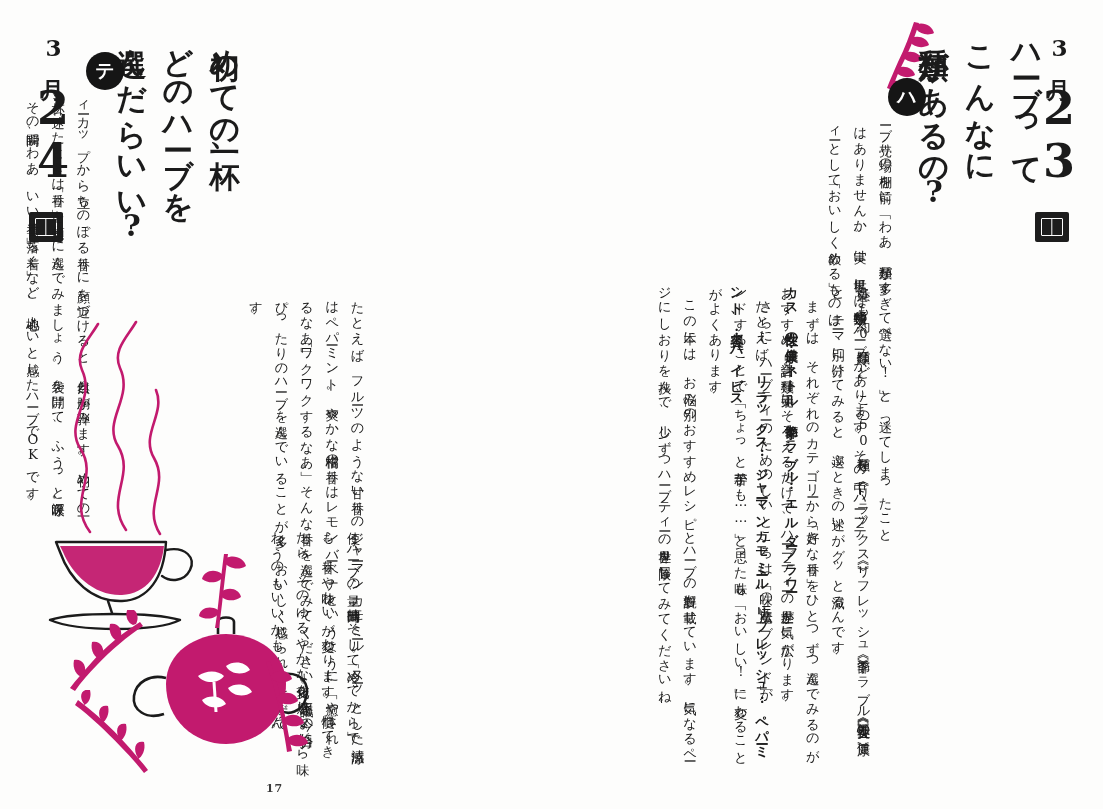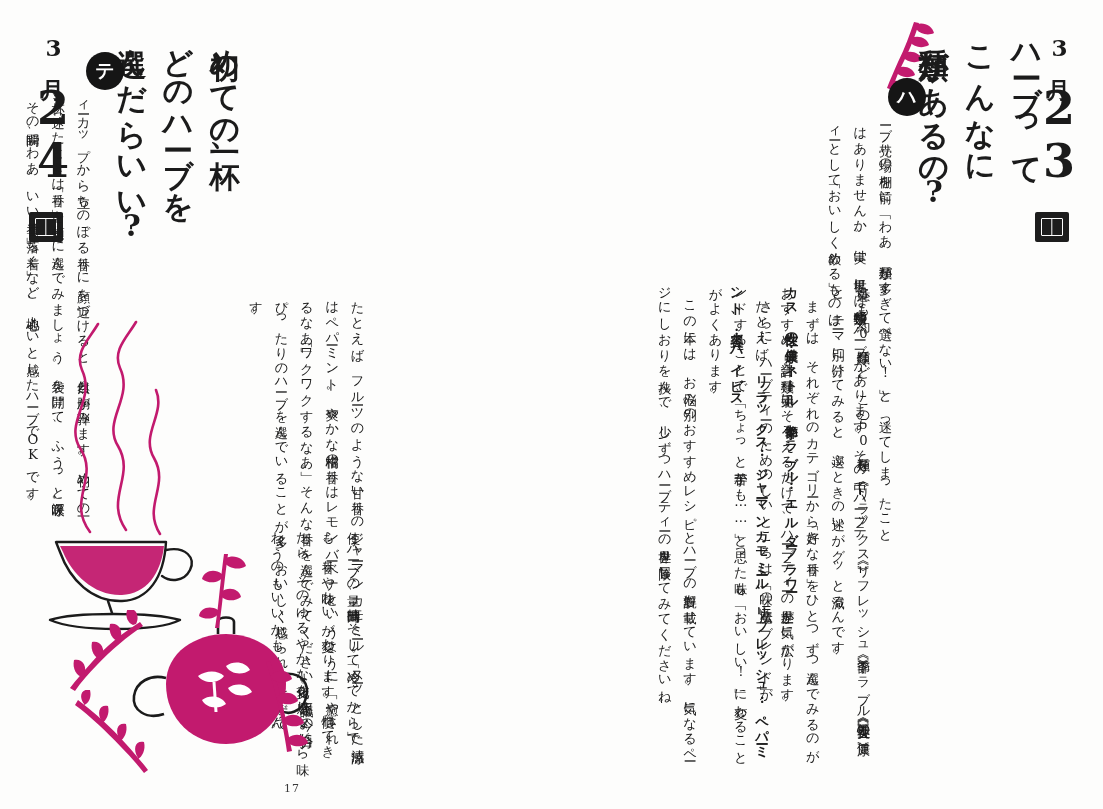--- a/index.html
+++ b/index.html
@@ -275,17 +275,17 @@
       <svg style="position:absolute; left:252px; top:658px;" width="76" height="96" viewBox="0 0 76 96">
         <g fill="#c21a6e">
           <path d="M14 4 C20 22 26 44 30 64 C32 76 34 86 35 94 L40 93 C38 84 36 74 34 62 C30 42 24 20 18 3 Z"></path>
           <path d="M20 16 C28 10 38 13 40 21 C32 27 22 24 18 19 Z"></path>
           <path d="M26 38 C34 32 44 35 46 43 C38 49 28 46 24 41 Z"></path>
           <path d="M32 60 C40 54 50 57 52 65 C44 71 34 68 30 63 Z"></path>
           <path d="M36 80 C44 74 54 77 56 85 C48 91 38 88 34 83 Z"></path>
         </g>
       </svg>
 
-      <div class="folio" style="left:284px; top:782px;">17</div>
+      <div class="folio" style="left:266px; top:782px;font-weight:bold;">17</div>
     </div>
 
   </div>
 </div>
 
 </body></html>

